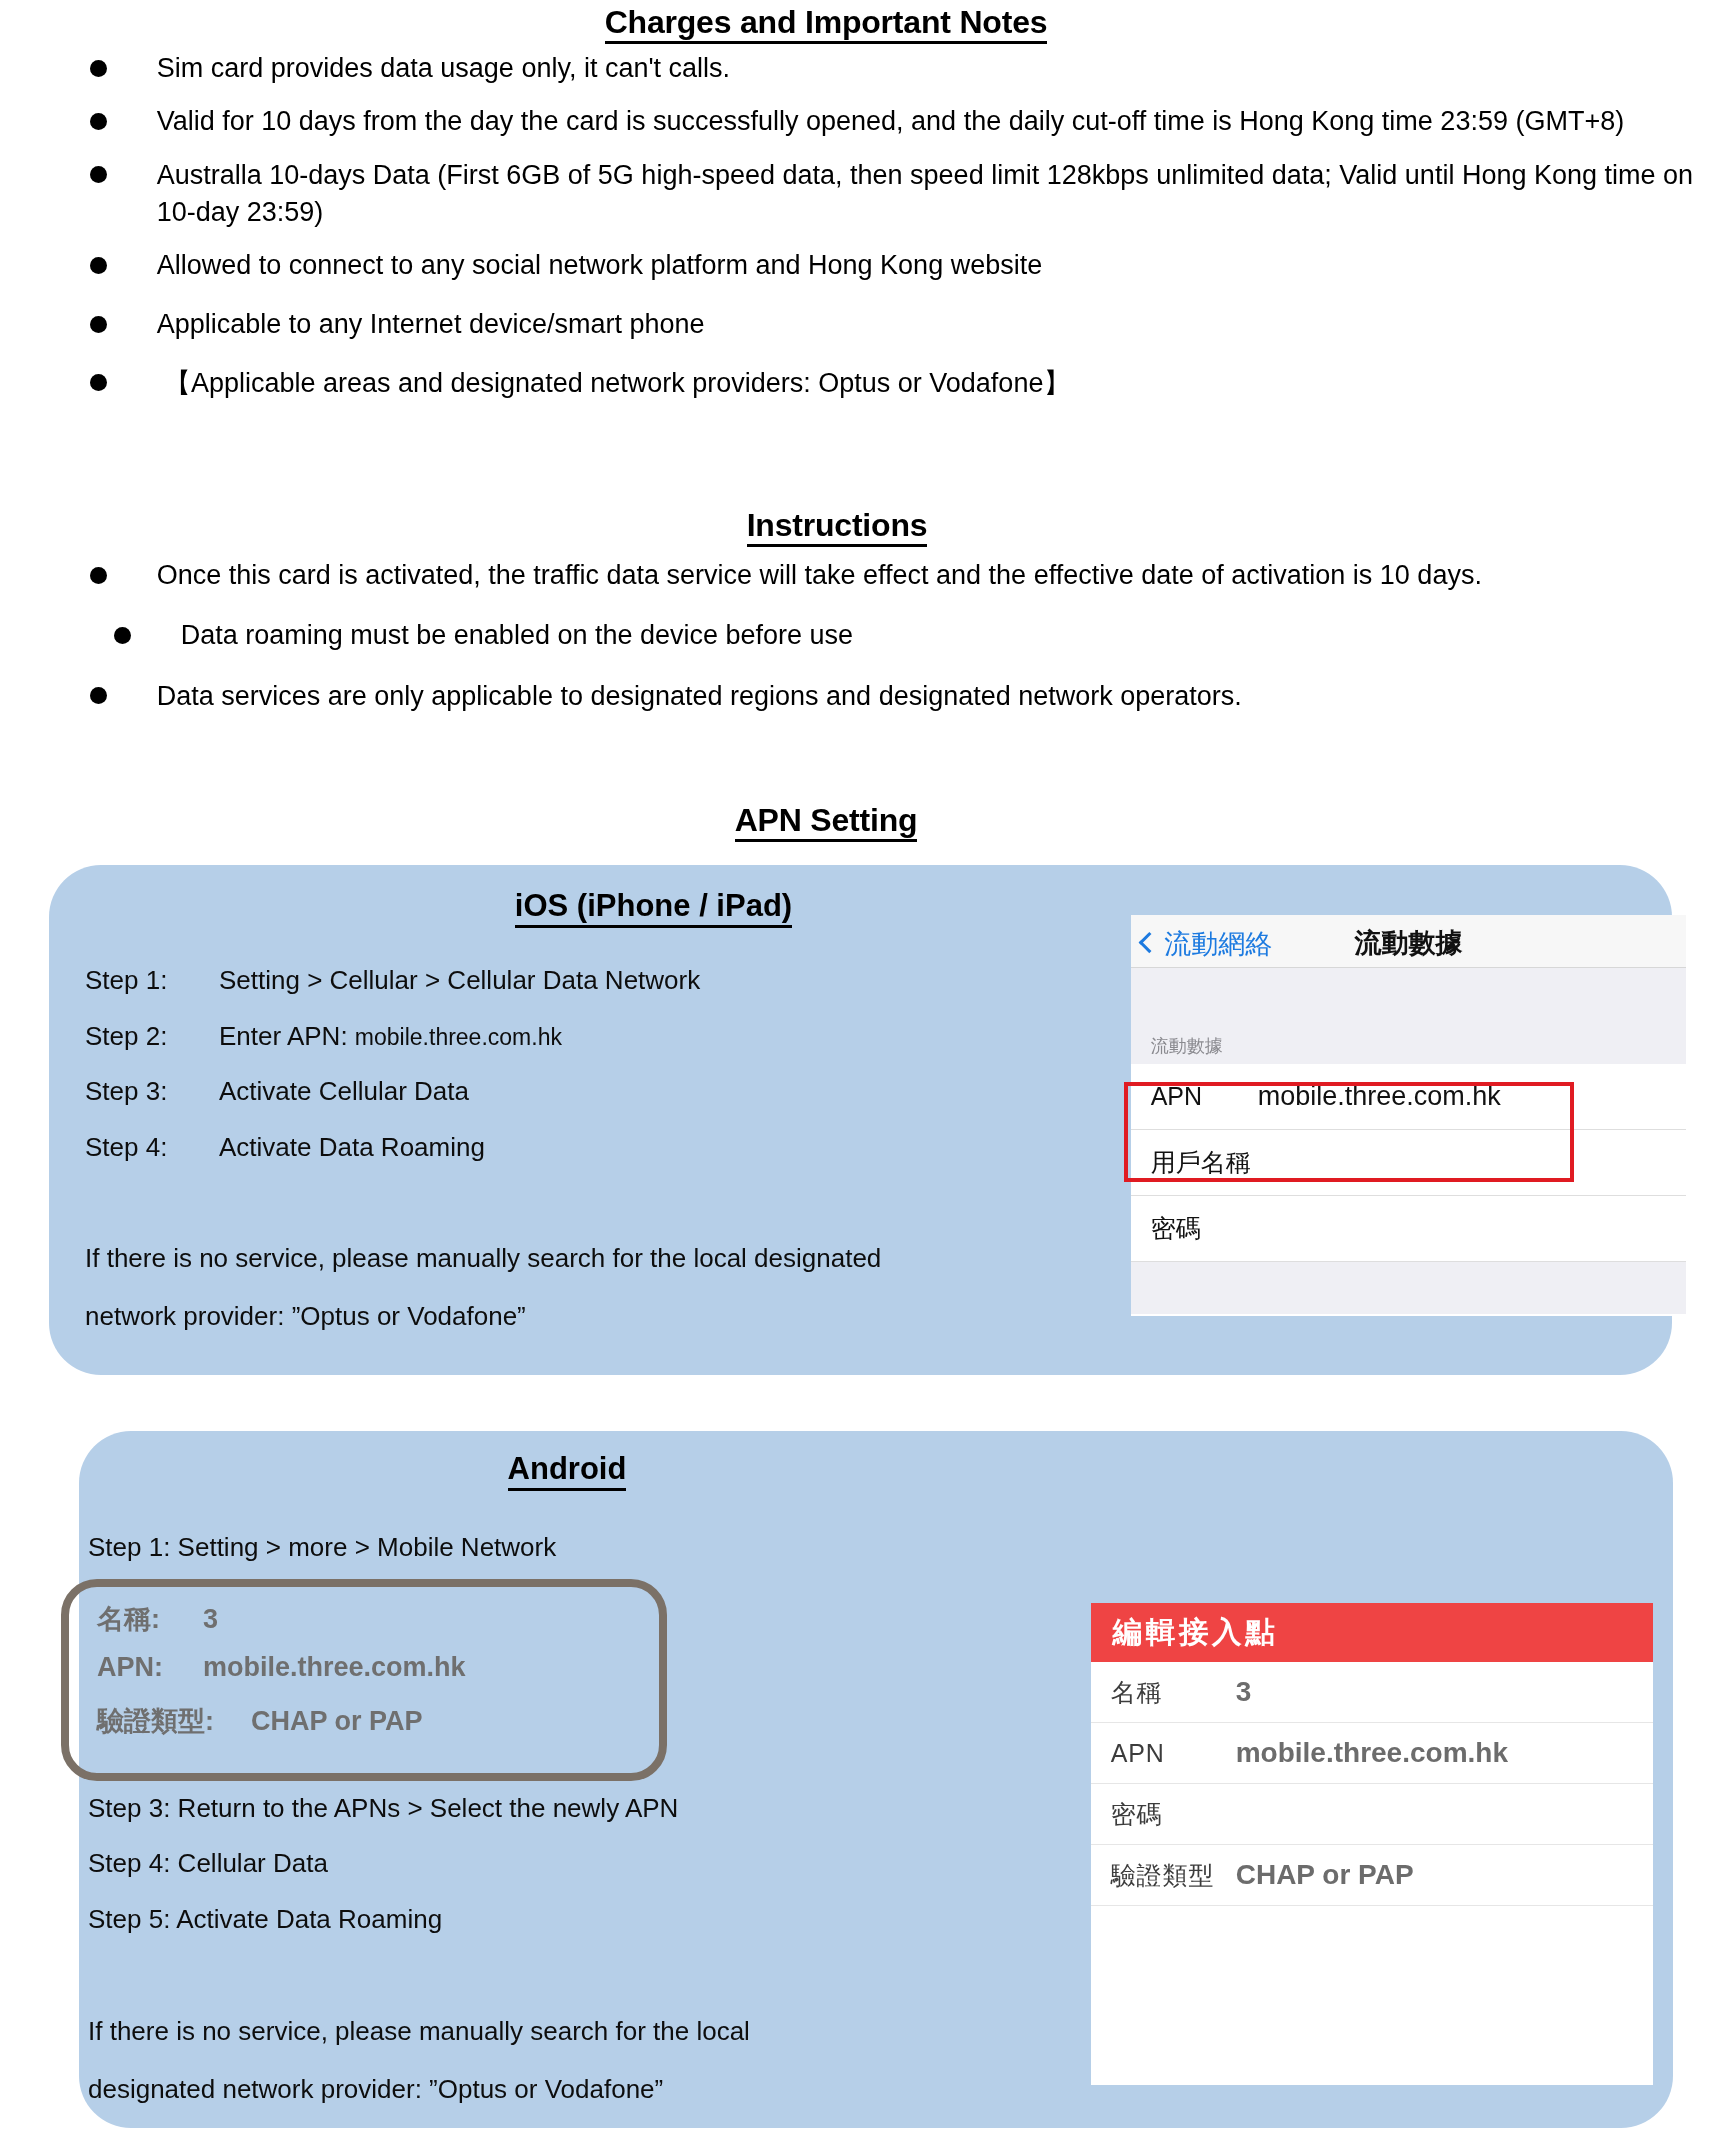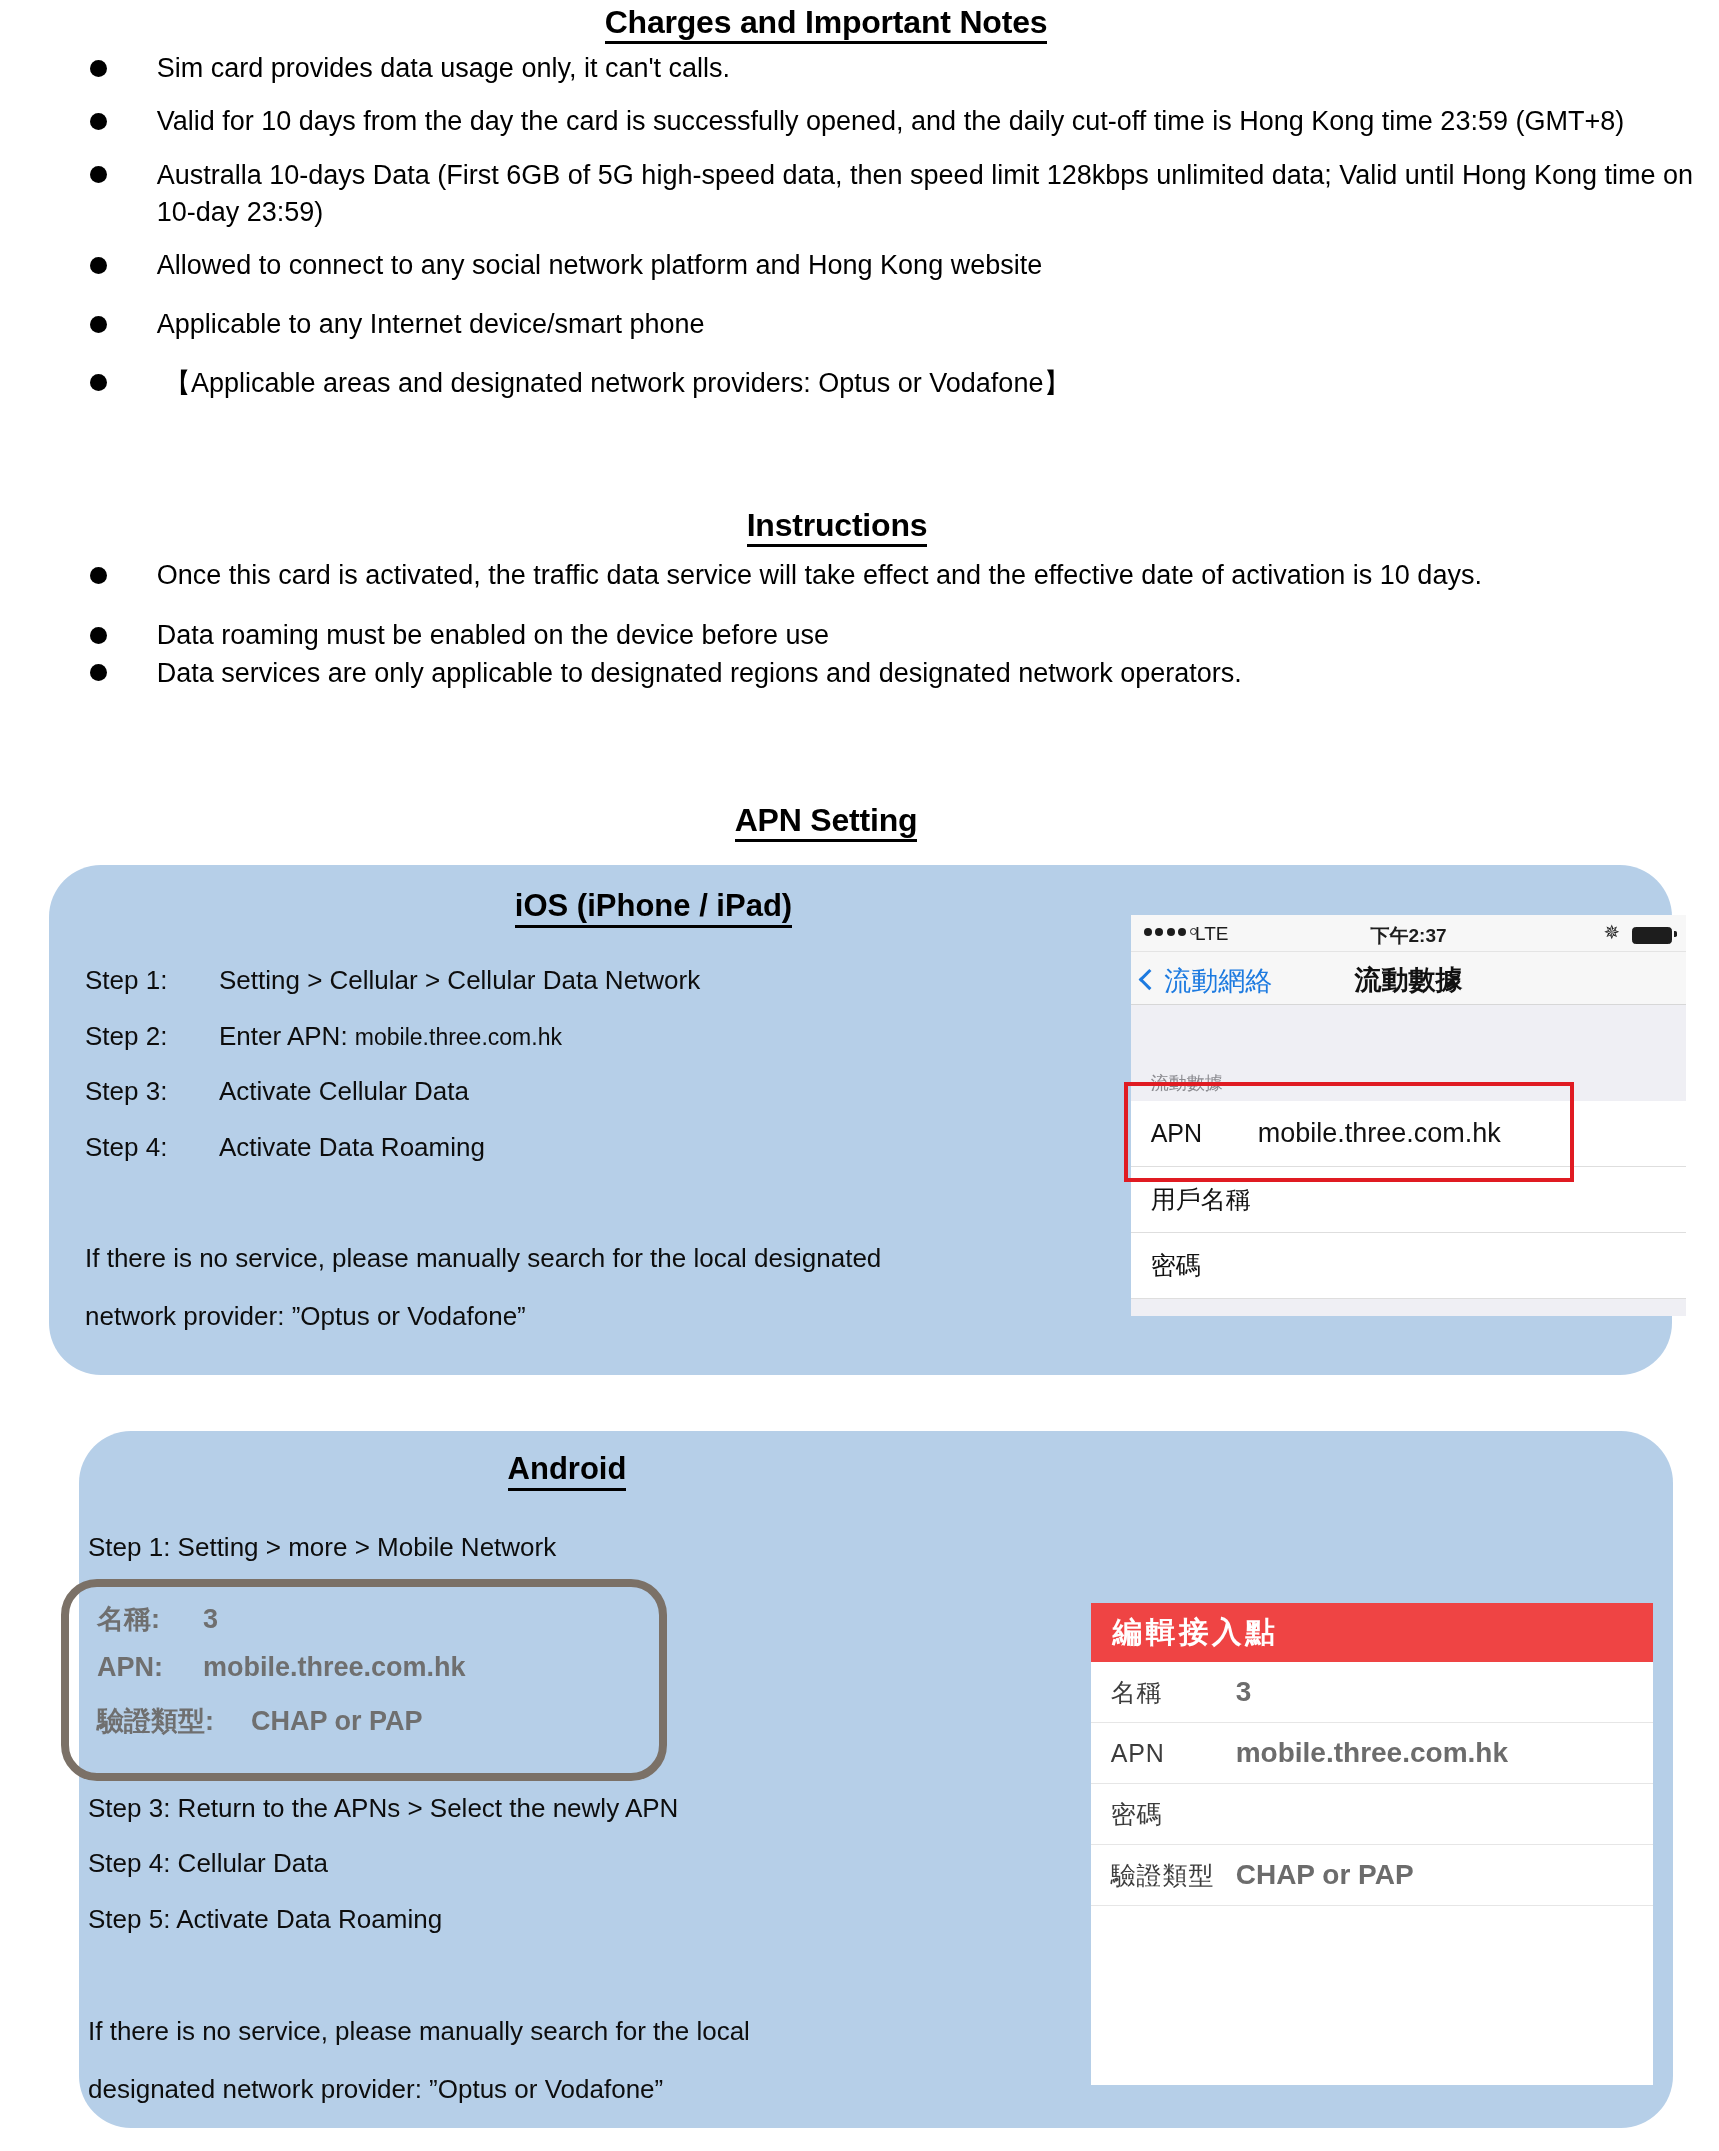--- a/index.html
+++ b/index.html
@@ -308,21 +308,21 @@
   <span class="u">Instructions</span>
 </div>
 
 <div class="bullet-list" style="top:557px; left:0; width:1720px;">
   <div class="bullet-row" style="margin-bottom:23px;">
     <div class="bullet-dot">
         <i></i>
       </div>
     <div class="bullet-text">Once this card is activated, the traffic data service will take effect and the effective date of activation is 10 days.</div>
   </div>
-  <div class="bullet-row" style="">
+  <div class="bullet-row" style="margin-bottom:23px;padding-left:24px;">
     <div class="bullet-dot">
         <i></i>
       </div>
     <div class="bullet-text">Data roaming must be enabled on the device before use</div>
   </div>
   <div class="bullet-row">
     <div class="bullet-dot">
         <i></i>
       </div>
     <div class="bullet-text">Data services are only applicable to designated regions and designated network operators.</div>
@@ -352,33 +352,20 @@
   </div>
 
   <div class="step-line" style="left:36px; top:267px;">
     <span class="step-label">Step 4:</span><span>Activate Data Roaming</span>
   </div>
 
   <div class="note-line" style="left:36px; top:378px;">If there is no service, please manually search for the local designated</div>
   <div class="note-line" style="left:36px; top:436px;">network provider: ”Optus or Vodafone”</div>
 
   <div class="ios-shot" style="left:1082px; top:50px; width:555px; height:401px;">
-    <div class="ios-statusbar">
-      <div class="ios-dots">
-        <i></i>
-          <i></i>
-          <i></i>
-          <i></i>
-          <i class="hollow"></i>
-      </div>
-      <div class="ios-carrier">LTE</div>
-      <div class="ios-time">下午2:37</div>
-      <div class="ios-bt">✵</div>
-      <div class="ios-batt"></div>
-    </div>
     <div class="ios-navbar">
       <div class="ios-back">
         <span class="ios-chevron"></span>
         <span>流動網絡</span>
       </div>
       <div class="ios-navtitle">流動數據</div>
     </div>
     <div class="ios-groupgap"></div>
     <div class="ios-grouphdr">流動數據</div>
     <div class="ios-row">

